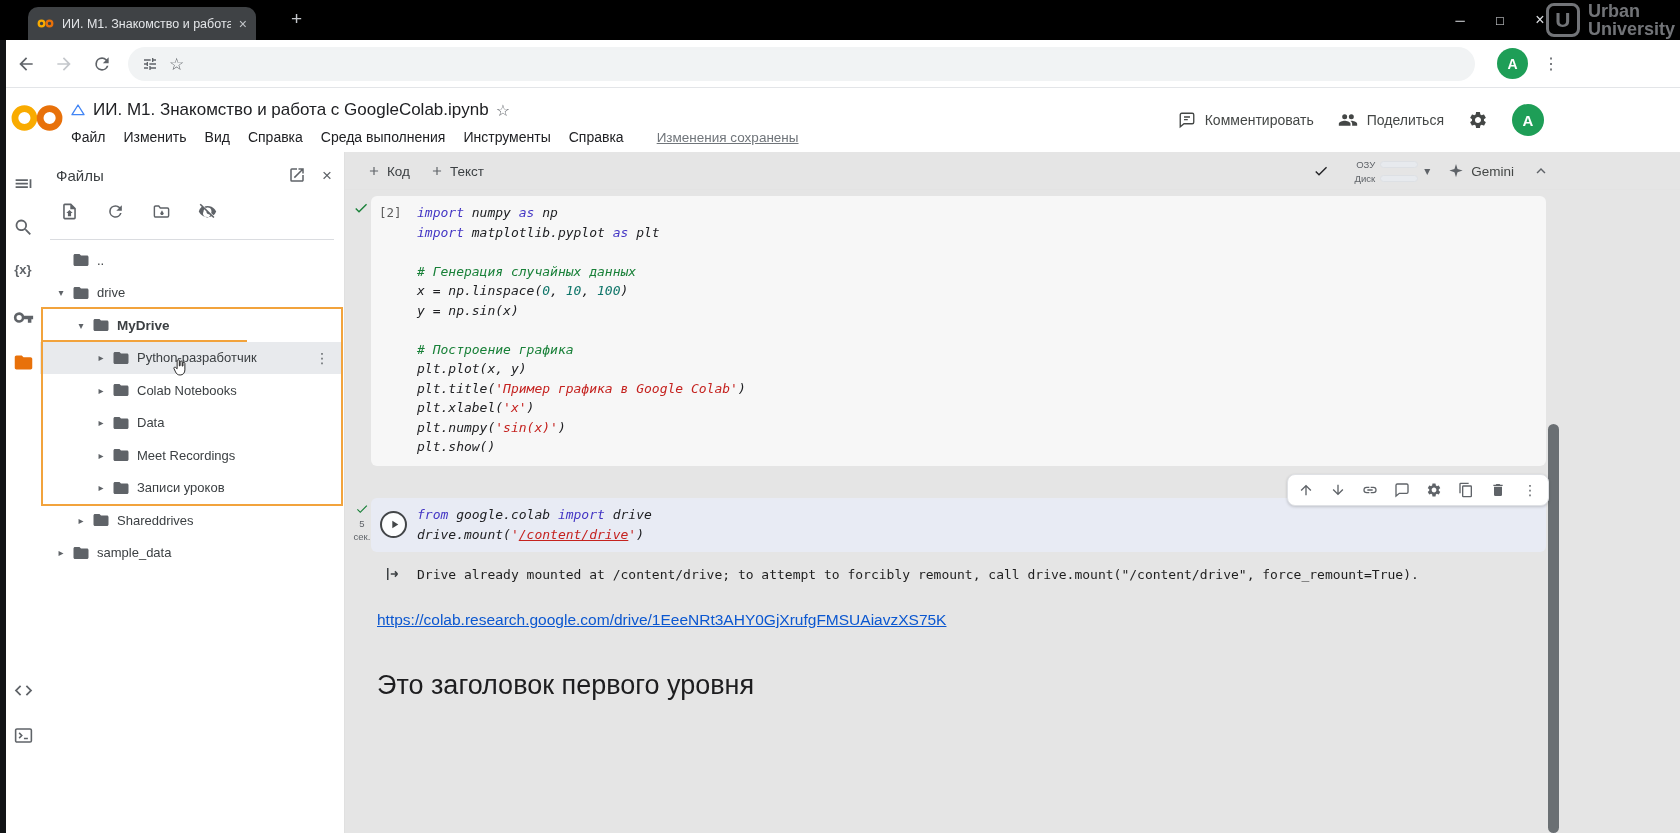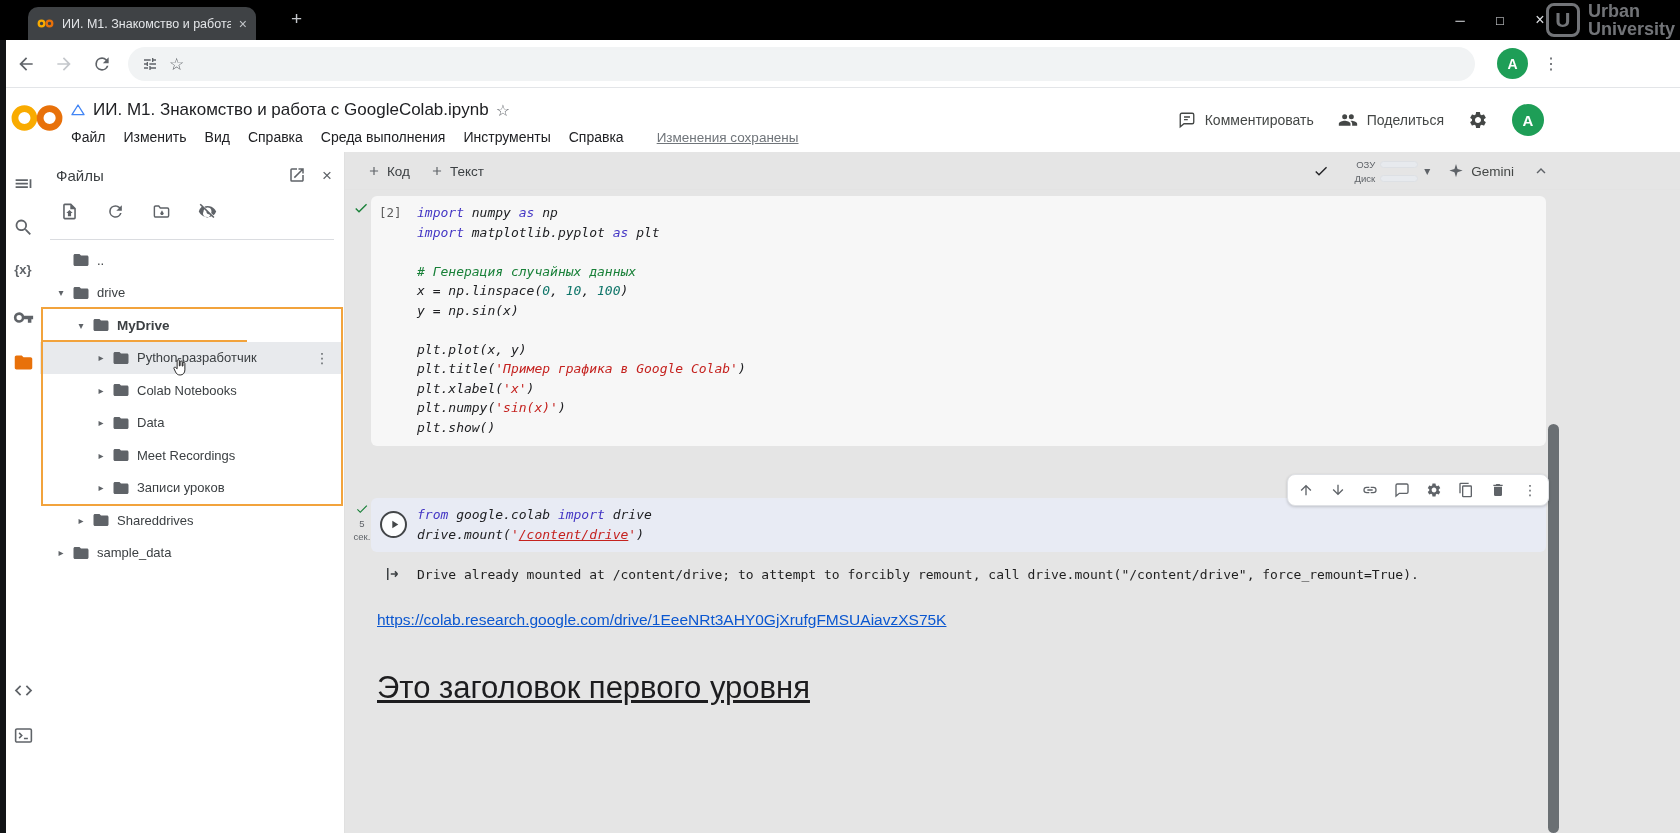--- a/index.html
+++ b/index.html
@@ -112,21 +112,21 @@
   .cell2-margin svg{color:#188038;}
   .cell2{position:absolute;left:26px;top:346px;width:1175px;height:54px;background:#e8ebf4;border-radius:6px;display:flex;padding:7px 0;}
   .playbtn{position:absolute;left:9px;top:13px;width:27px;height:27px;border:2px solid #424548;border-radius:50%;background:#fcfdfe;display:flex;align-items:center;justify-content:center;color:#424548;}
   .playbtn svg{width:13px;height:13px;margin-left:1px;}
 
   .output{position:absolute;left:26px;top:404px;width:1175px;height:36px;display:flex;align-items:center;gap:15px;padding-left:13px;}
   .out-icon{color:#3c4043;}
   .out-text{font-family:"DejaVu Sans Mono",monospace;font-size:13px;color:#1f1f1f;white-space:nowrap;}
 
   .md-link{position:absolute;left:32px;top:459px;font-size:15.5px;color:var(--link-blue,#0b57d0);text-decoration:underline;}
-  .md-h1{position:absolute;left:32px;top:518px;font-size:31px;font-weight:500;color:#1d1d1f;text-decoration:underline;}
+  .md-h1{position:absolute;left:32px;top:518px;font-size:27px;font-weight:500;color:#1d1d1f;}
   .md-h2{position:absolute;left:32px;top:588px;font-size:21.5px;font-weight:600;color:#1d1d1f;}
   .scroll-thumb{position:absolute;left:1203px;top:272px;width:11px;height:409px;background:rgba(85,90,95,.85);border-radius:6px;}
 </style>
 </head>
 <body>
 
 <div id="screen">
 
   <div class="titlebar">
     <div class="tab">
@@ -466,20 +466,21 @@
     <div class="cell1">
       <div class="gutter">[2]</div>
       <div class="codearea" id="cell1-code">
           <div class="code-line"><span class="tok-k">import </span><span class="tok-p">numpy </span><span class="tok-k">as </span><span class="tok-p">np</span></div>
           <div class="code-line"><span class="tok-k">import </span><span class="tok-p">matplotlib.pyplot </span><span class="tok-k">as </span><span class="tok-p">plt</span></div>
           <div class="code-line">&nbsp;</div>
           <div class="code-line"><span class="tok-c"># Генерация случайных данных</span></div>
           <div class="code-line"><span class="tok-p">x = np.linspace(</span><span class="tok-n">0</span><span class="tok-p">, </span><span class="tok-n">10</span><span class="tok-p">, </span><span class="tok-n">100</span><span class="tok-p">)</span></div>
           <div class="code-line"><span class="tok-p">y = np.sin(x)</span></div>
           <div class="code-line">&nbsp;</div>
+          <div class="code-line"><span class="tok-c"># Построение графика</span></div>
           <div class="code-line"><span class="tok-p">plt.plot(x, y)</span></div>
           <div class="code-line"><span class="tok-p">plt.title(</span><span class="tok-s">'Пример графика в Google Colab'</span><span class="tok-p">)</span></div>
           <div class="code-line"><span class="tok-p">plt.xlabel(</span><span class="tok-s">'x'</span><span class="tok-p">)</span></div>
           <div class="code-line"><span class="tok-p">plt.numpy(</span><span class="tok-s">'sin(x)'</span><span class="tok-p">)</span></div>
           <div class="code-line"><span class="tok-p">plt.show()</span></div>
         </div>
     </div>
 
     <div class="cellbar">
       <span class="cb">

